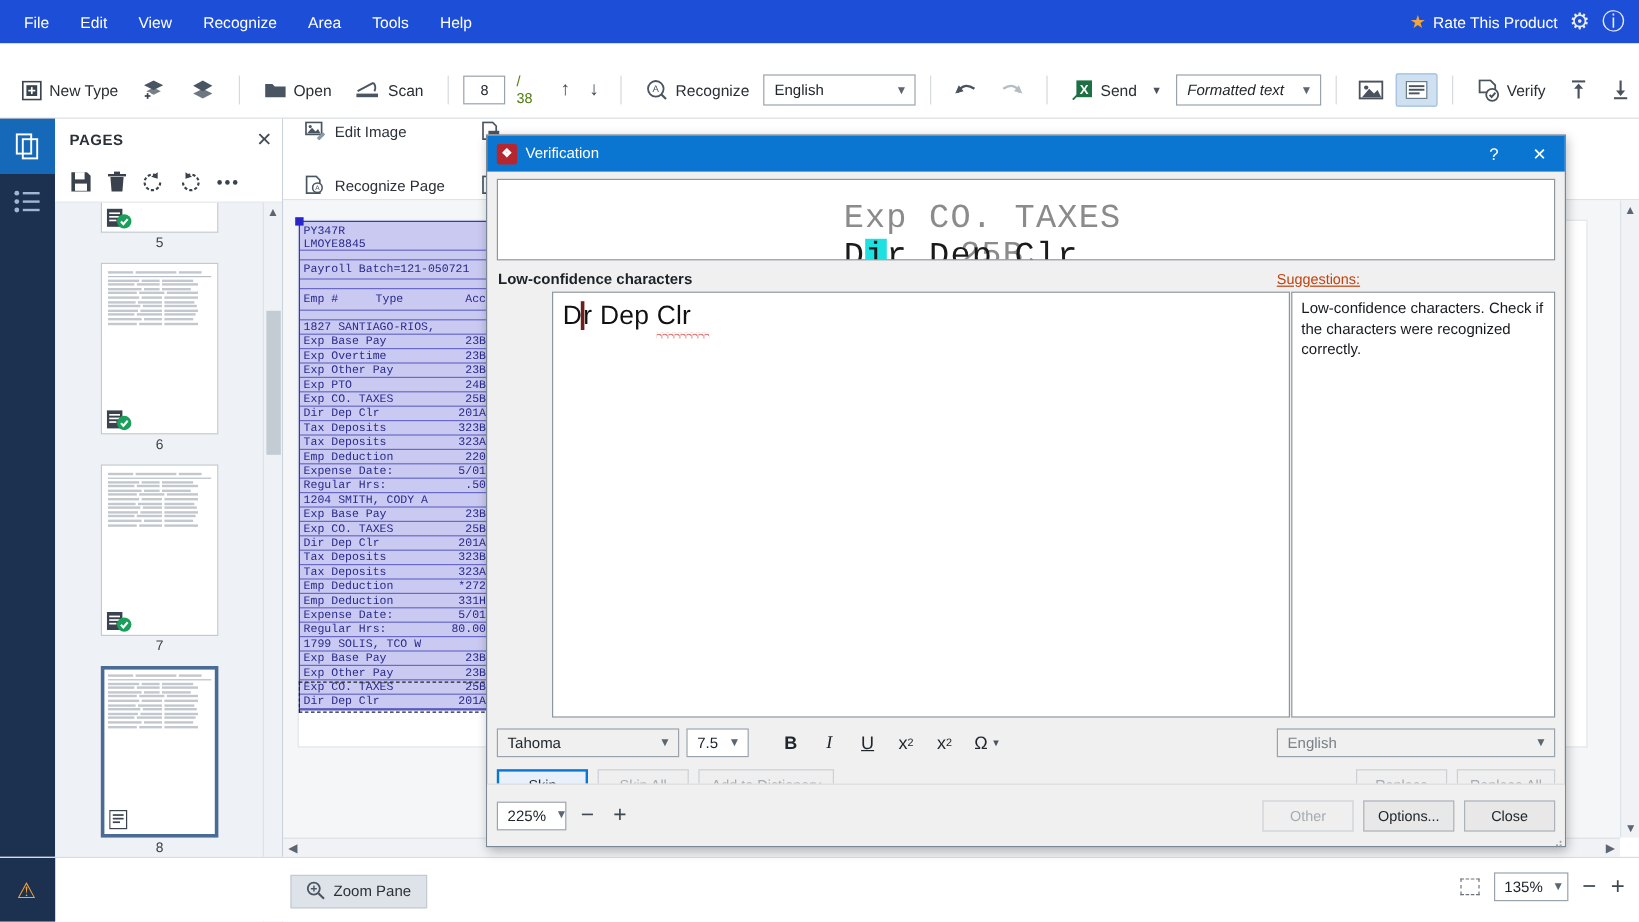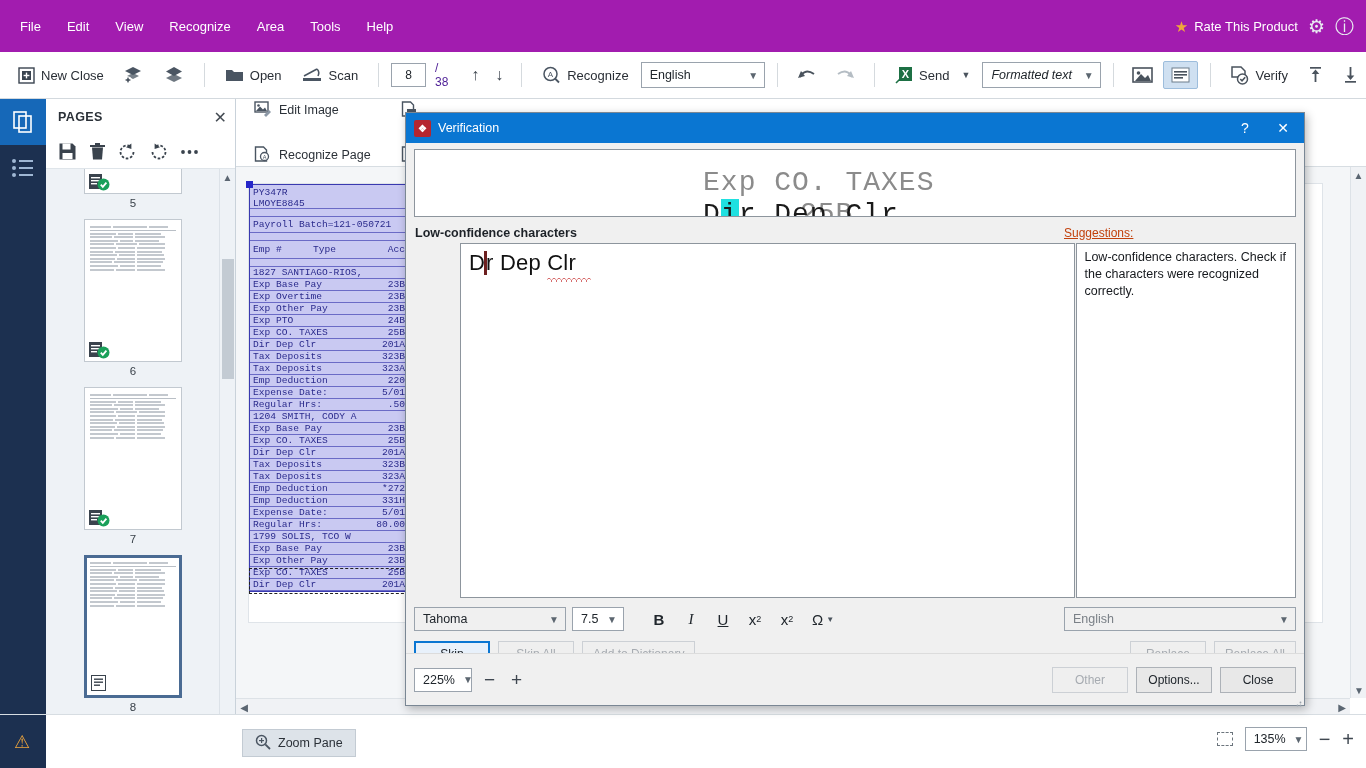--- a/index.html
+++ b/index.html
@@ -7,22 +7,22 @@
     margin: 0; padding: 0;
     width: 1366px; height: 768px;
     overflow: hidden;
     font-family: "Liberation Sans", sans-serif;
     background: #ffffff;
   }
   #app { position: relative; width: 1366px; height: 768px; }
 
   
   .menubar {
-    position: absolute; left: 0; top: 0; width: 1366px; height: 52px;
-    background: #a21caf; display: flex; align-items: center;
+    position: absolute; left: 0; top: 0; width: 1366px; height: 36px;
+    background: #1d4ed8; display: flex; align-items: center;
   }
   .menubar-left { display: flex; align-items: center; padding-left: 8px; gap: 2px; }
   .menu-item {
     color: #ffffff; font-size: 13px; padding: 6px 12px; cursor: default;
     white-space: nowrap;
   }
   .menubar-right {
     margin-left: auto; display: flex; align-items: center; gap: 10px; padding-right: 12px;
   }
   .rate-product { display: flex; align-items: center; gap: 6px; color: #fff; font-size: 13px; }
@@ -38,21 +38,21 @@
   .tb-btn {
     display: flex; align-items: center; gap: 6px; font-size: 13px; color: #2a2f36;
     padding: 5px 8px; border-radius: 2px; cursor: default; white-space: nowrap;
   }
   .tb-sep { width: 1px; height: 24px; background: #d5dade; margin: 0 8px; }
   .tb-icon { display: inline-flex; align-items: center; justify-content: center; }
   .page-box {
     width: 38px; height: 24px; border: 1px solid #9aa3ad; background: #fff;
     font-size: 12px; text-align: center; line-height: 22px; color: #21262c;
   }
-  .page-total { font-size: 12px; color: #4c1d95; margin: 0 8px 0 5px; }
+  .page-total { font-size: 12px; color: #4d7c0f; margin: 0 8px 0 5px; }
   .arrow-btn { font-size: 16px; color: #3f4750; padding: 2px 6px; cursor: default; }
   .combo {
     height: 26px; border: 1px solid #9aa3ad; background: #fff;
     display: flex; align-items: center; padding: 0 6px 0 8px;
     font-size: 12.5px; color: #20262c;
   }
   .combo .cv { flex: 1; }
   .combo .chev { color: #5c6670; font-size: 10px; margin-left: 8px; }
   .combo-lang { width: 135px; }
   .combo-fmt  { width: 128px; font-style: italic; }
@@ -323,21 +323,21 @@
   <div class="toolbar">
     <div class="tb-btn">
       <span class="tb-icon">
         <svg width="17" height="17" viewBox="0 0 17 17">
             <rect x="1" y="1" width="15" height="15" fill="none" stroke="#3a4450" stroke-width="1.4"></rect>
             <rect x="4" y="4" width="9" height="9" fill="#3a4450"></rect>
             <rect x="7.8" y="5.6" width="1.4" height="5.8" fill="#fff"></rect>
             <rect x="5.6" y="7.8" width="5.8" height="1.4" fill="#fff"></rect>
           </svg>
       </span>
-      <span>New Close</span>
+      <span>New Type</span>
     </div>
     <div class="tb-btn">
       <span class="tb-icon">
         <svg width="20" height="18" viewBox="0 0 20 18">
             <polygon points="9,1 17,5 9,9 1,5" fill="#4a5562"></polygon>
             <polygon points="9,7 15,10 9,13 3,10" fill="#4a5562" opacity=".75"></polygon>
             <circle cx="4" cy="14" r="3.4" fill="#fff"></circle>
             <rect x="3.3" y="11.6" width="1.4" height="4.8" fill="#3a4450"></rect>
             <rect x="1.6" y="13.3" width="4.8" height="1.4" fill="#3a4450"></rect>
           </svg>

